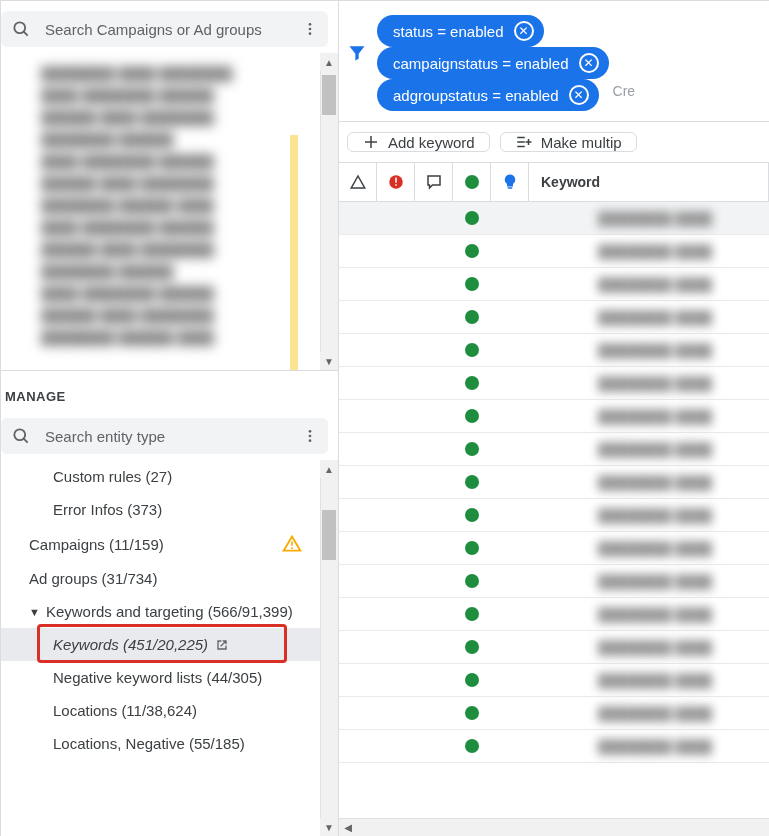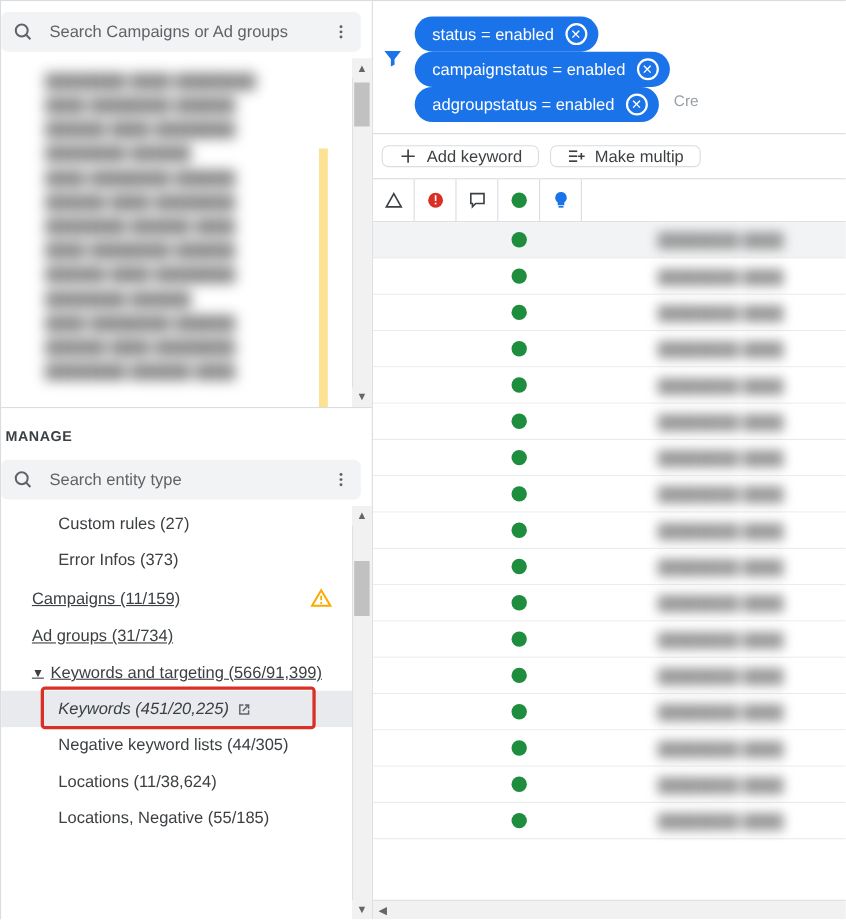--- a/index.html
+++ b/index.html
@@ -19,21 +19,21 @@
   .yellow-bar { position: absolute; right: 40px; top: 82px; width: 8px; height: 245px; background: #fce293; }
   .scrollbar-track-v { position: absolute; right: 0; top: 0; width: 18px; height: 100%; background: #f1f1f1; border-left: 1px solid #e0e0e0; }
   .scrollbar-thumb-v { position: absolute; right: 2px; width: 14px; background: #c1c1c1; border-radius: 0; }
   .scrollbar-arrow { position: absolute; right: 0; width: 18px; height: 18px; background: #f1f1f1; display: flex; align-items: center; justify-content: center; color: #666; font-size: 10px; }
 
   .manage-header { padding: 18px 10px 10px 4px; font-weight: bold; font-size: 13px; letter-spacing: 0.5px; color: #3c4043; }
 
   .entity-list-wrap { position: relative; flex: 1; overflow: hidden; }
   .entity-list { padding: 0; margin: 0; list-style: none; }
   .entity-item { display: flex; align-items: center; padding: 8px 6px 8px 12px; font-size: 15px; color: #3c4043; cursor: pointer; white-space: nowrap; }
-  .entity-item.indent-1 { padding-left: 28px; text-decoration: underline; }
+  .entity-item.indent-1 { padding-left: 28px; }
   .entity-item.indent-2 { padding-left: 52px; }
   .entity-item .tri { margin-right: 6px; color: #3c4043; font-size: 11px; }
   .entity-item.selected { background: #e8eaed; font-style: italic; }
   .entity-item .warn { margin-left: auto; margin-right: 30px; }
   .highlight-box { position: absolute; border: 3px solid #d93025; border-radius: 4px; pointer-events: none; }
   .popout-icon { width: 16px; height: 16px; margin-left: 6px; color: #5f6368; }
 
   
   .filter-row { display: flex; align-items: flex-start; padding: 14px 8px 10px 8px; gap: 10px; border-bottom: 1px solid #dadce0; }
   .filter-icon { width: 20px; height: 20px; color: #1a73e8; margin-top: 28px; flex-shrink: 0; }
@@ -237,20 +237,23 @@
       </div>
       <div class="hcell w-icon">
         <div style="width:14px;height:14px;background:#1e8e3e;border-radius:50%"></div>
       </div>
       <div class="hcell w-icon">
         <svg width="18" height="18" viewBox="0 0 24 24" fill="#1a73e8">
             <path d="M12 2a7 7 0 0 0-4 12.7V18h8v-3.3A7 7 0 0 0 12 2z"></path>
             <rect x="9" y="19" width="6" height="2"></rect>
           </svg>
       </div>
+      <div class="hcell keyword">
+        <span>Keyword</span>
+      </div>
     </div>
 
     <div class="grid-body">
       <div id="grid-rows">
           <div class="grid-row">
             <div class="gcell w-icon"></div>
             <div class="gcell w-icon"></div>
             <div class="gcell w-icon"></div>
             <div class="gcell w-icon">
               <div class="green-dot"></div>

